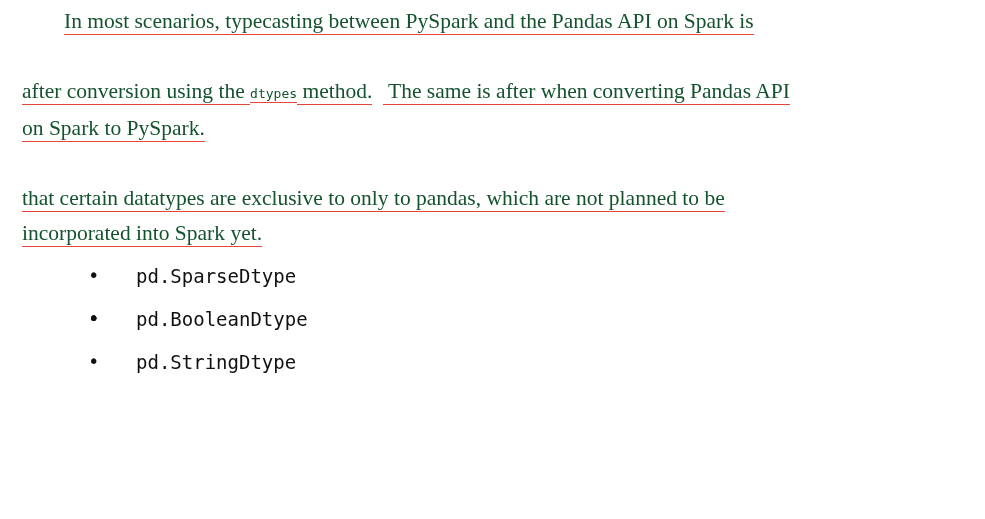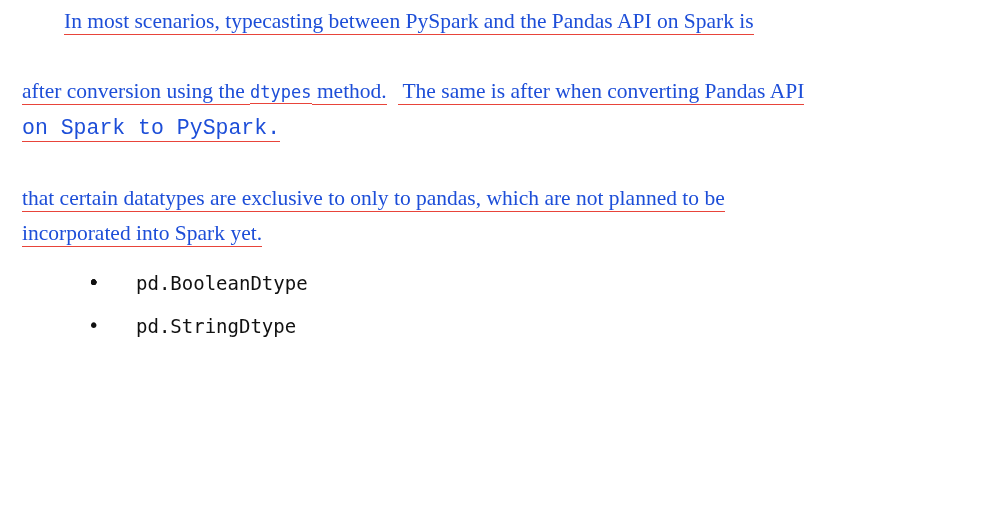--- a/index.html
+++ b/index.html
@@ -20,41 +20,41 @@
     height: 519px;
     padding: 0;
     box-sizing: border-box;
   }
   .body-text {
     font-family: "Liberation Serif", serif;
     font-size: 21.5px;
     line-height: 35px;
     text-align: justify;
     text-justify: inter-word;
-    color: #1d4ed8;
+    color: #14532d;
   }
   .para {
     margin: 0;
     padding: 0 20px 0 22px;
   }
   .para.first {
     padding-top: 4px;
   }
   .indent {
     display: inline-block;
     width: 42px;
   }
   
   .ul {
     border-bottom: 1.6px solid #e8443a;
     padding-bottom: 1px;
   }
   .mono {
     font-family: "DejaVu Sans Mono", monospace;
-    font-size: 17px;
+    font-size: 13px;
   }
   ul.dtype-list {
     list-style: none;
     margin: 14px 0 0 0;
     padding: 0;
   }
   ul.dtype-list li {
     position: relative;
     margin: 0 0 21px 0;
     padding-left: 136px;
@@ -74,32 +74,33 @@
 </style>
 </head>
 <body>
 
 <div class="page">
 
   <p class="para first body-text">
     <span class="indent"></span><span class="ul" style="border-bottom-color: rgb(232, 68, 58);">In most scenarios, typecasting between PySpark and the Pandas API on Spark is</span><br>
     <br>
     <span class="ul" style="border-bottom-color: rgb(232, 68, 58);">after conversion using the </span><span class="ul mono" style="border-bottom-color: rgb(232, 68, 58);">dtypes</span><span class="ul" style="border-bottom-color: rgb(232, 68, 58);"> method.</span>&nbsp;&nbsp;<span class="ul" style="border-bottom-color: rgb(232, 68, 58);"> The same is after when converting Pandas API</span><br>
-    <span class="ul" style="border-bottom-color: rgb(232, 68, 58); font-family: Liberation Mono, monospace;">on Spark to PySpark.</span>
+    <span class="ul" style="border-bottom-color: rgb(232, 68, 58);">on Spark to PySpark.</span>
   </p>
 
   <p class="para body-text">
     <span class="indent"></span><br>
     <span class="ul" style="border-bottom-color: rgb(232, 68, 58);">that certain datatypes are exclusive to only to pandas, which are not planned to be</span><br>
     <span class="ul" style="border-bottom-color: rgb(232, 68, 58);">incorporated into Spark yet.</span>
   </p>
 
   <ul class="dtype-list">
     <li>
       <span class="bullet">•</span>
+      <span>pd.SparseDtype</span>
     </li>
     <li>
       <span class="bullet">•</span>
     </li>
     <li>
       <span class="bullet">•</span>
     </li>
     <li>
       <span class="bullet">•</span>
       <span>pd.BooleanDtype</span>

